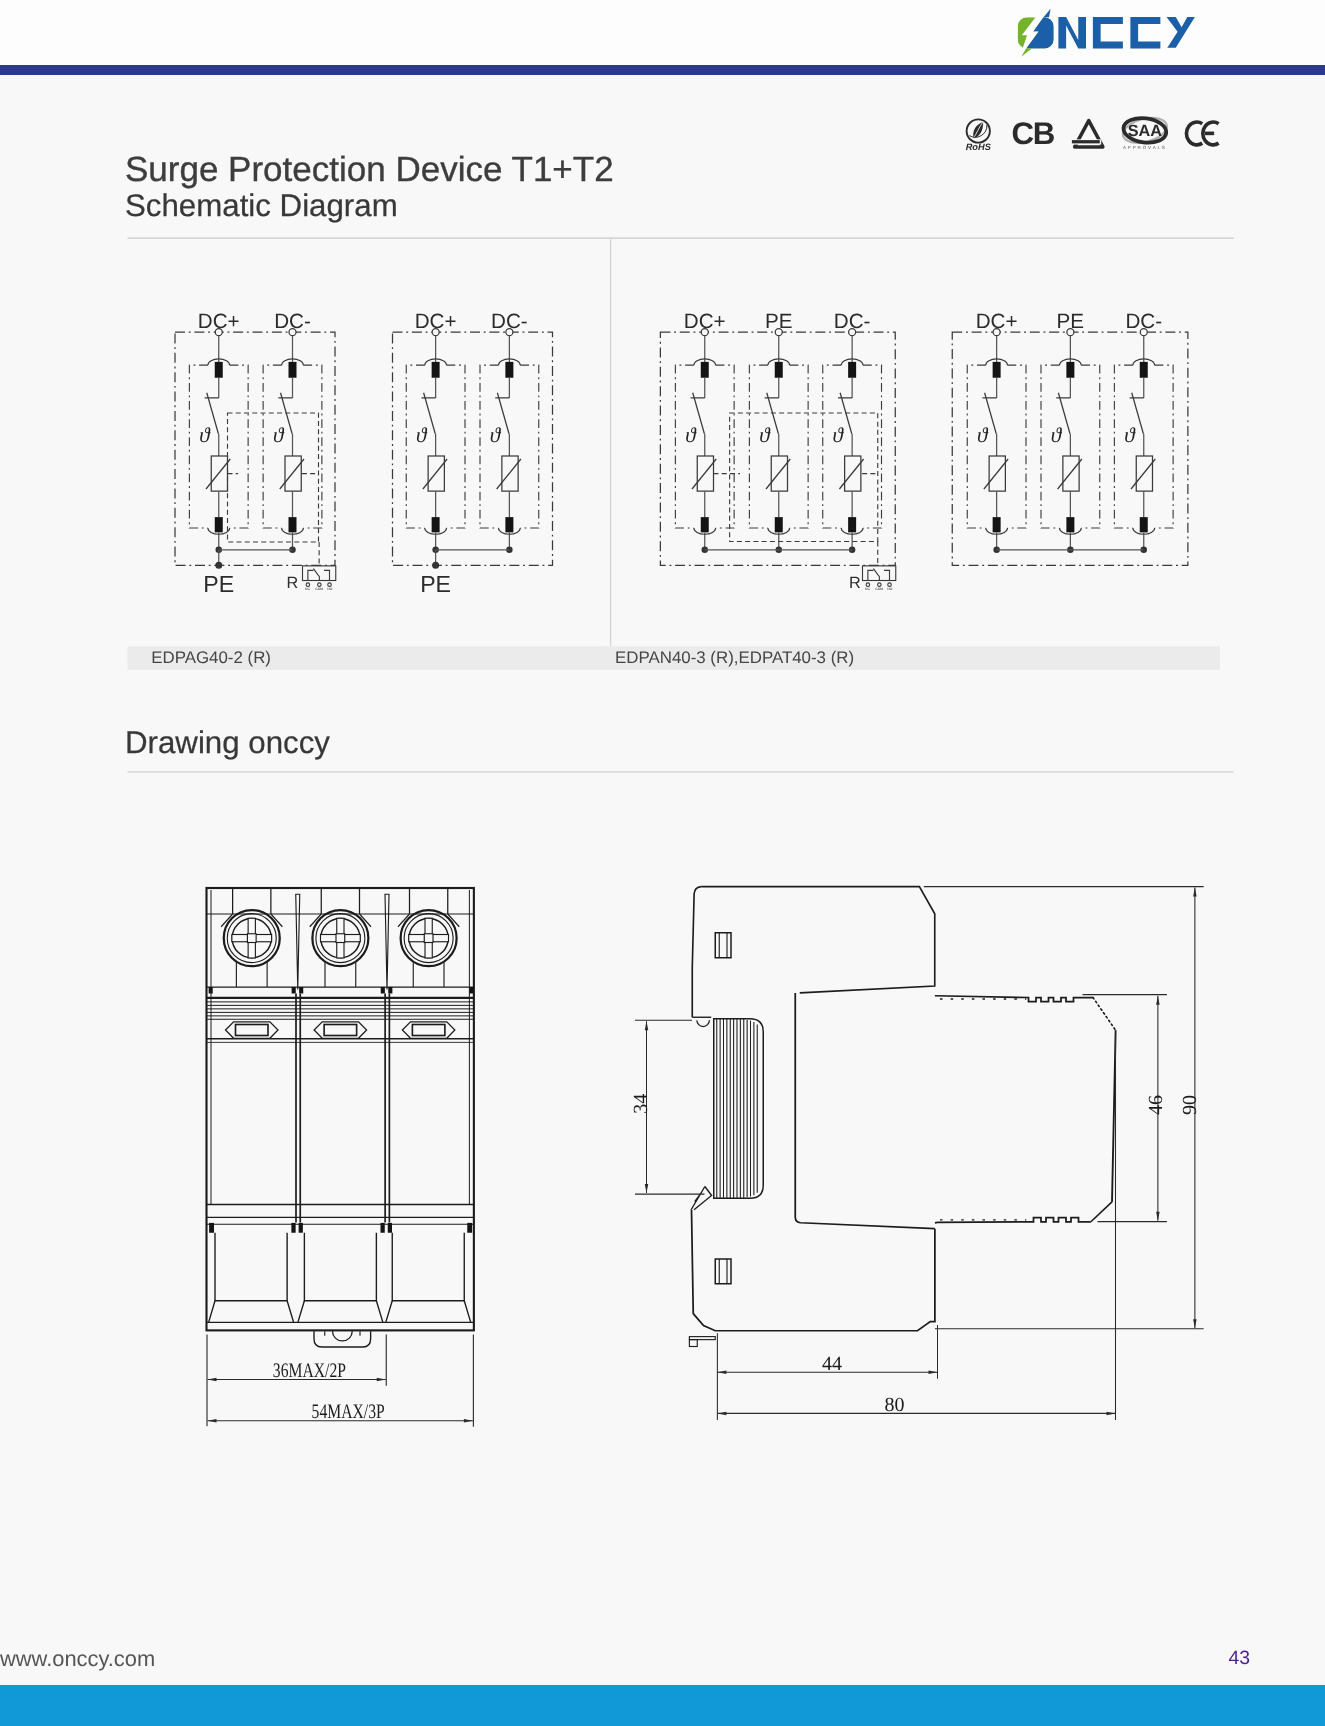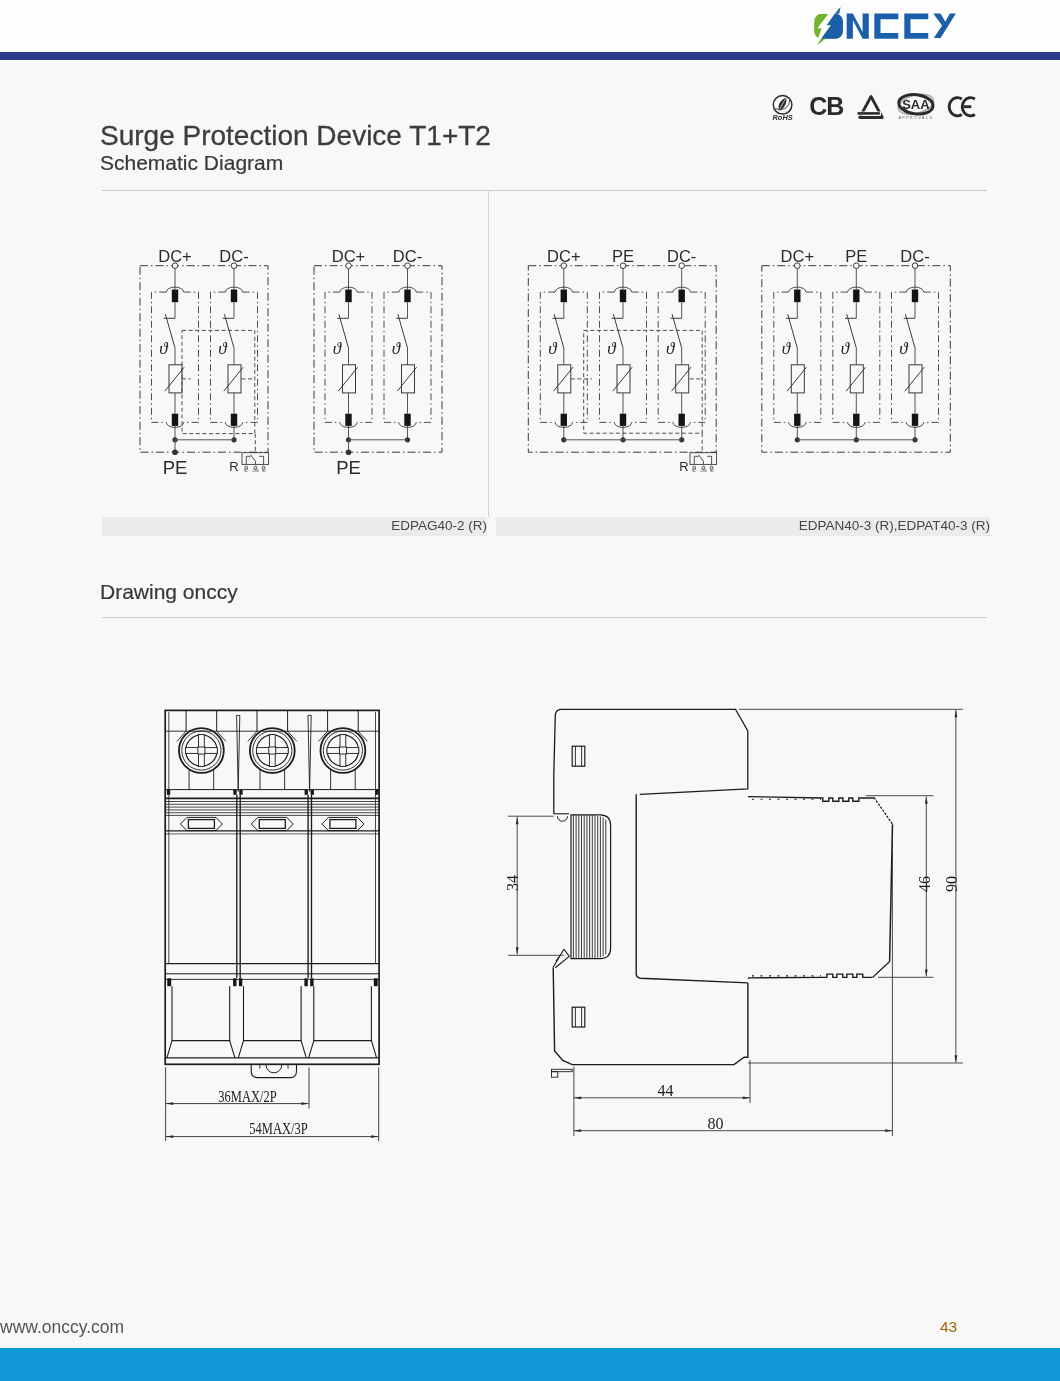--- a/index.html
+++ b/index.html
@@ -2,30 +2,30 @@
 <html><head>
 <meta charset="utf-8">
 <style>
   html,body{margin:0;padding:0;}
   body{width:1060px;height:1381px;position:relative;background:#f8f8f9;transform:translateZ(0);
        font-family:"Liberation Sans",sans-serif;overflow:hidden;}
   .abs{position:absolute;}
   #hdrwhite{left:0;top:0;width:1060px;height:52px;background:#fdfdfe;}
   #navy{left:0;top:52px;width:1060px;height:8px;background:#2c3b8c;}
   #title{left:100px;top:92px;font-size:28px;color:#3d3d3d;letter-spacing:0;margin-top:28px;-webkit-text-stroke:0.3px #3d3d3d;}
-  .sect{left:100px;font-size:21px;color:#383838;-webkit-text-stroke:0.2px #383838;}
+  .sect{left:100px;font-size:25px;color:#383838;-webkit-text-stroke:0.2px #383838;}
   #rule1{left:102px;top:190px;width:885px;height:1px;background:#c9c9c9;}
   #vdiv{left:488px;top:190px;width:1px;height:327px;background:#d2d2d2;}
   #rule2{left:102px;top:617px;width:885px;height:1px;background:#cecece;}
   .cap{top:517px;height:19px;line-height:18px;background:#ebebeb;color:#454545;
-       font-size:13.5px;text-align:right;}
+       font-size:13.5px;text-align:left;}
   #cap1{left:102px;width:385px;padding-left:19px;box-sizing:border-box;}
-  #cap2{left:496px;width:494px;padding-left:10px;box-sizing:border-box;}
+  #cap2{left:482px;width:494px;padding-left:10px;box-sizing:border-box;}
   #foot{left:0;top:1317px;width:1044px;text-align:left;font-size:17.5px;color:#555;}
-  #pgnum{left:940px;top:1318px;width:60px;font-size:15.5px;color:#a16207;}
+  #pgnum{left:940px;top:1318px;width:60px;text-align:right;font-size:15.5px;color:#4c1d95;}
   #bluebar{left:0;top:1348px;width:1060px;height:33px;background:#1198d6;}
 </style>
 </head>
 <body>
 <div class="abs" id="hdrwhite"></div>
 <div class="abs" id="navy"></div>
 <div class="abs" id="title">Surge Protection Device T1+T2</div>
 <div class="abs sect" style="top:151px;">Schematic Diagram</div>
 <div class="abs" id="rule1"></div>
 <div class="abs" id="vdiv"></div>

